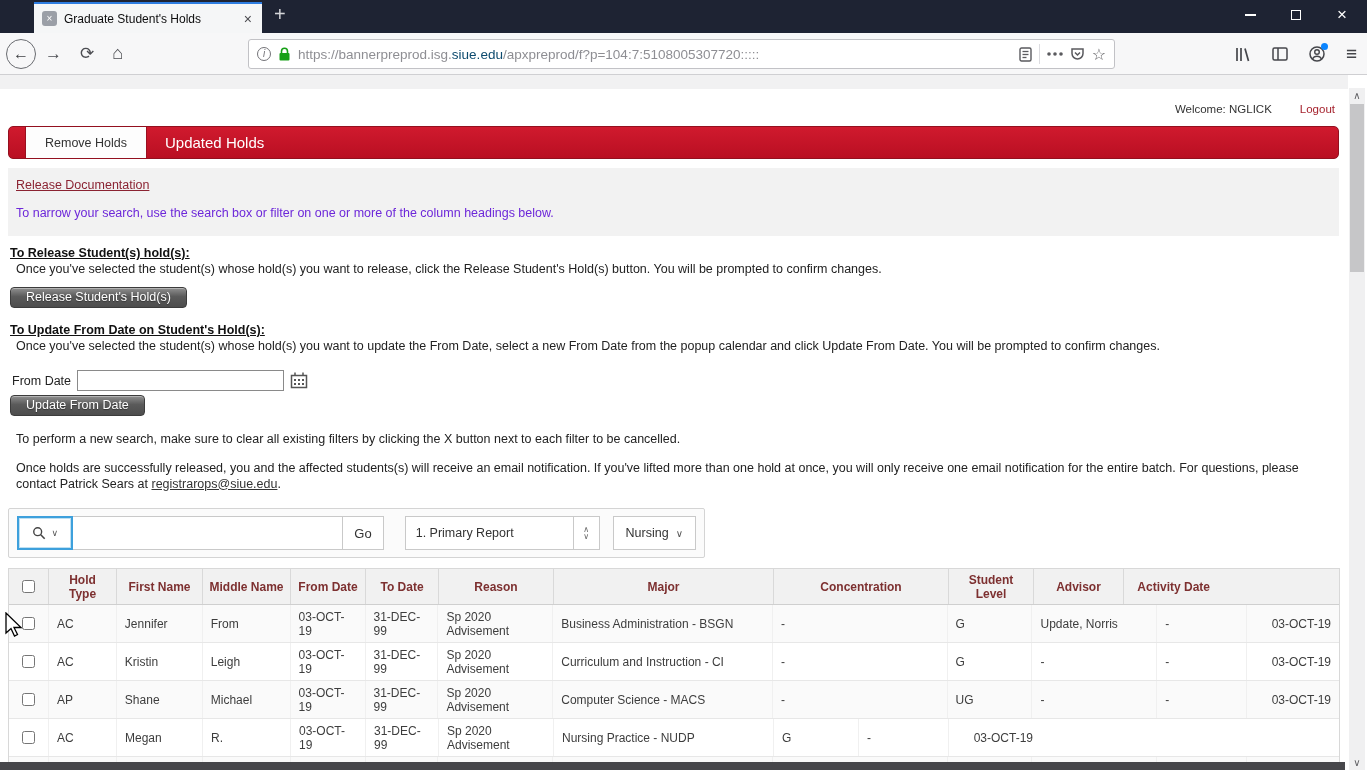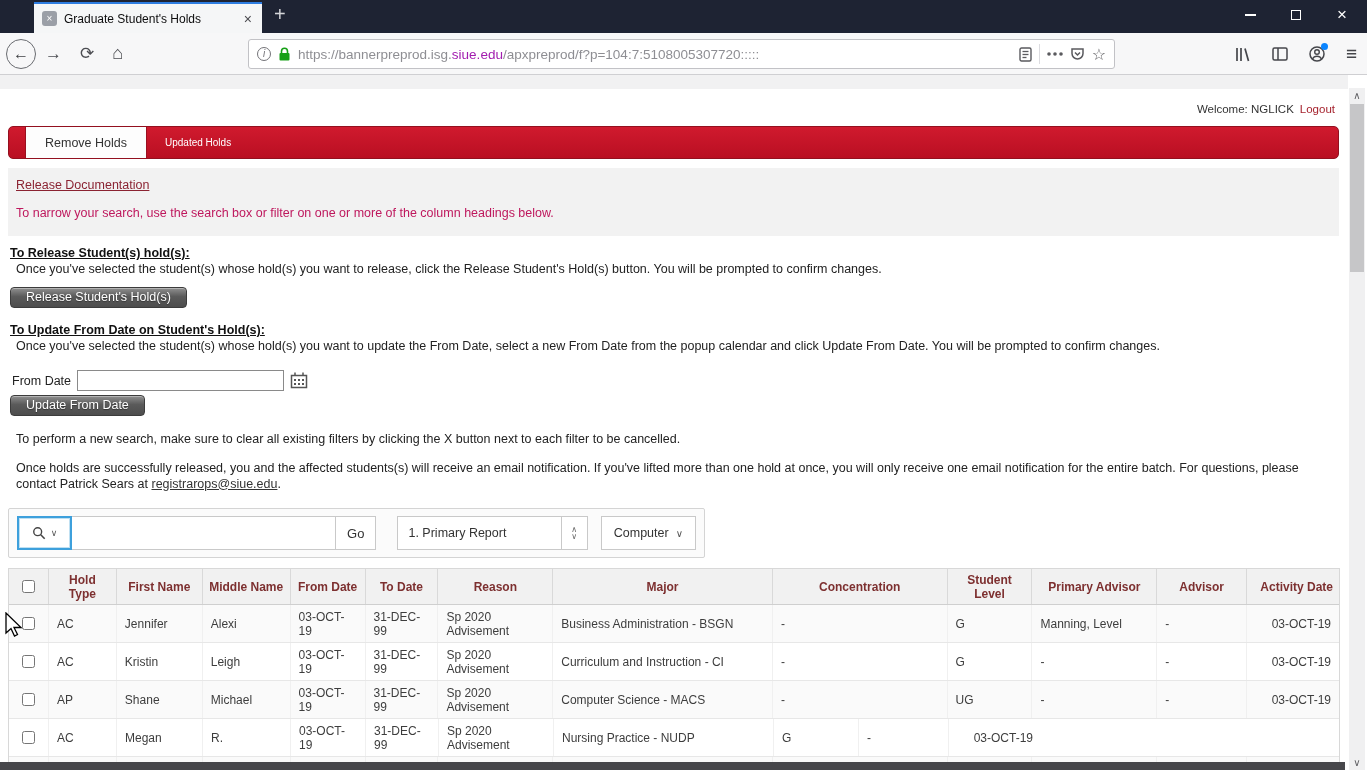--- a/index.html
+++ b/index.html
@@ -17,42 +17,42 @@
   .wc-min{right:100px}.wc-max{right:54px}.wc-close{right:8px;font-size:17px}
   .minbar{width:11px;height:2px;background:#fff}
   .maxbox{width:10px;height:10px;border:1.5px solid #fff}
 
   .navbar{position:absolute;left:0;top:33px;width:100%;height:42px;background:#f7f7f8;border-bottom:1px solid #cfcfd2;display:flex;align-items:center}
   .back-btn{width:30px;height:30px;border:1.5px solid #696b70;border-radius:50%;display:flex;align-items:center;justify-content:center;margin-left:6px;color:#3f4043;font-size:16px}
   .nav-glyph{color:#4c4d52;font-size:17px;margin:0 9px}
   .urlbar{position:absolute;left:248px;top:6px;width:867px;height:30px;background:#fff;border:1px solid #c2c2c6;border-radius:3px;display:flex;align-items:center;padding:0 8px;gap:7px}
   .info-circle{width:14px;height:14px;border:1.2px solid #737378;border-radius:50%;color:#737378;font-size:10px;line-height:12px;text-align:center;font-style:italic;flex:0 0 14px}
   .url-text{font-size:13.5px;color:#8e8e93;flex:1;white-space:nowrap;overflow:hidden}
-  .url-domain{color:#a21caf}
+  .url-domain{color:#0c4a6e}
   .urlbar-sep{width:1px;height:20px;background:#dcdce0}
   .url-icn{display:flex;align-items:center;color:#5a5a5e}
   .star-glyph{font-size:16px;color:#5a5a5e}
   .navbar-right{position:absolute;right:10px;top:6px;height:30px;display:flex;align-items:center;gap:21px}
   .hamburger{font-size:19px;color:#45464b}
   .account-wrap{position:relative;display:flex}
   .acct-dot{position:absolute;right:-3px;top:-3px;width:7px;height:7px;border-radius:50%;background:#0a84ff}
 
   
   .page{position:absolute;left:0;top:75px;width:100%;height:695px;background:#fff;font-size:12.5px;color:#222}
   .topstrip{position:absolute;left:0;top:0;width:1348px;height:14px;background:#f1f1f2}
   .welcome-line{position:absolute;top:28px;right:32px;font-size:11.5px;color:#333}
-  .logout{color:#a6242f;margin-left:6px;text-decoration:none;cursor:pointer}
+  .logout{color:#a6242f;margin-left:28px;text-decoration:none;cursor:pointer}
 
   .tabbar{position:absolute;left:8px;top:51px;width:1331px;height:33px;background:linear-gradient(#d01a2e,#b90f22);border:1px solid #93101f;border-radius:5px;display:flex;align-items:stretch;overflow:hidden}
   .rtab-active{background:#fdfdfd;width:122px;margin-left:16px;display:flex;align-items:center;justify-content:center;font-size:12.5px;color:#333;border-left:1px solid #9a1020;border-right:1px solid #9a1020}
-  .rtab{display:flex;align-items:center;padding:10px 18px;color:#fff;font-size:10px}
+  .rtab{display:flex;align-items:center;padding:10px 18px;color:#fff;font-size:15px}
 
   .info-panel{position:absolute;left:8px;top:93px;width:1331px;height:68px;background:#f2f2f2}
   .training-link{position:absolute;left:8px;top:10px;color:#8b2332;text-decoration:underline;cursor:pointer}
-  .narrow-text{position:absolute;left:8px;top:38px;color:#be185d}
+  .narrow-text{position:absolute;left:8px;top:38px;color:#6d28d9}
 
   .sec-heading{position:absolute;left:10px;font-weight:bold;text-decoration:underline;color:#111;font-size:12.5px}
   .sec-body{position:absolute;left:16px;color:#222}
 
   .btn-dark{position:absolute;background:linear-gradient(#909090,#5a5a5a 45%,#4d4d4d);color:#fff;border:1px solid #3c3c3c;border-radius:4px;font-size:12.5px;padding:2px 15px 3px;box-shadow:inset 0 1px 0 rgba(255,255,255,.35);text-shadow:0 1px 1px rgba(0,0,0,.4);cursor:pointer;font-family:"Liberation Sans",sans-serif}
 
   .fromdate-row{position:absolute;left:12px;top:295px;display:flex;align-items:center}
   .fromdate-label{color:#222;margin-right:6px}
   .fromdate-input{width:207px;height:21px;border:1px solid #8a8a8a;font-size:12px;padding:0 4px;font-family:"Liberation Sans",sans-serif}
   .cal-btn{margin-left:6px;display:flex;align-items:center;cursor:pointer}
@@ -244,58 +244,57 @@
       <input class="search-input" type="text" value="" style="">
       <button class="go-btn">Go</button>
       <div class="rpt-select">
         <span class="rpt-select-label">1. Primary Report</span>
         <span class="spinner">
             <span>∧</span>
             <span>∨</span>
           </span>
       </div>
       <div class="actions-btn">
-        <span>Computer</span>
+        <span>Nursing</span>
         <span class="chev" style="font-size:10px">∨</span>
       </div>
     </div>
 
     <div class="holds-table">
       <div class="t-head">
         <div class="hcell c0">
             <input type="checkbox" style="">
           </div>
         <div class="hcell c1">Hold Type</div>
         <div class="hcell c2">First Name</div>
         <div class="hcell c3">Middle Name</div>
         <div class="hcell c4">From Date</div>
         <div class="hcell c5">To Date</div>
         <div class="hcell c6">Reason</div>
         <div class="hcell c7">Major</div>
         <div class="hcell c8">Concentration</div>
         <div class="hcell c9">Student Level</div>
-        <div class="hcell c10">Primary Advisor</div>
         <div class="hcell c11">Advisor</div>
         <div class="hcell c12">Activity Date</div>
       </div>
 
       <div class="t-row odd">
         <div class="cell c0">
             <input type="checkbox" style="">
           </div>
         <div class="cell c1">AC</div>
         <div class="cell c2">Jennifer</div>
-        <div class="cell c3">Alexi</div>
+        <div class="cell c3">From</div>
         <div class="cell c4">03-OCT-19</div>
         <div class="cell c5">31-DEC-99</div>
         <div class="cell c6">Sp 2020 Advisement</div>
         <div class="cell c7">Business Administration - BSGN</div>
         <div class="cell c8">-</div>
         <div class="cell c9">G</div>
-        <div class="cell c10">Manning, Level</div>
+        <div class="cell c10">Update, Norris</div>
         <div class="cell c11">-</div>
         <div class="cell c12">03-OCT-19</div>
       </div>
 
       <div class="t-row">
         <div class="cell c0">
             <input type="checkbox" style="">
           </div>
         <div class="cell c1">AC</div>
         <div class="cell c2">Kristin</div>

